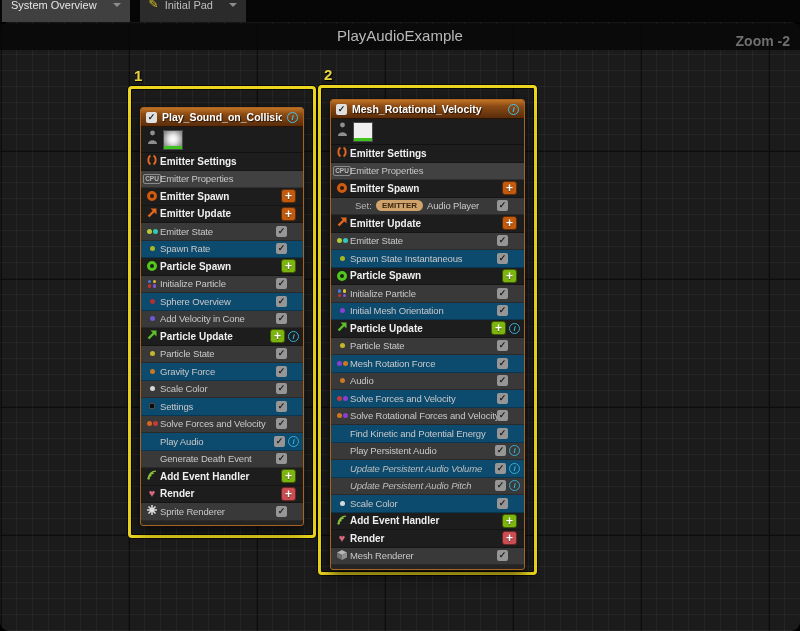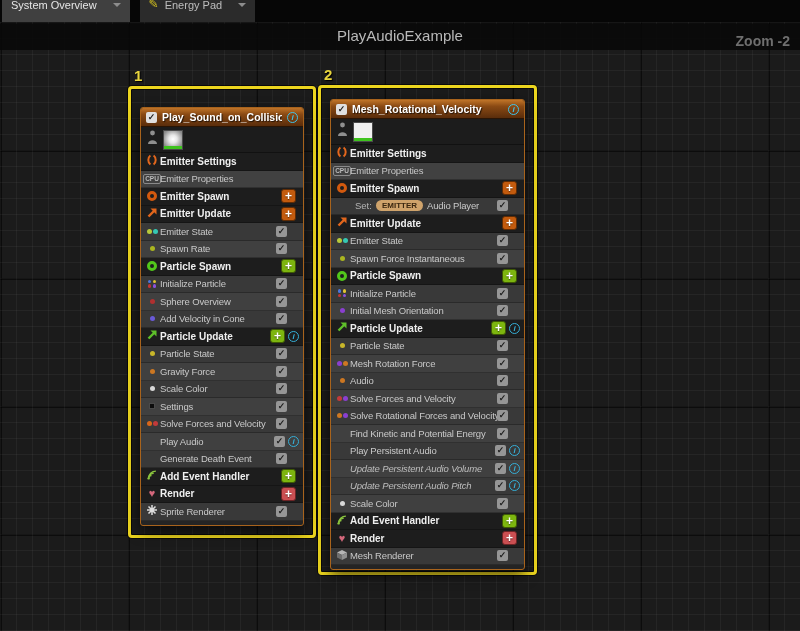--- a/index.html
+++ b/index.html
@@ -16,21 +16,21 @@
     border-right:4px solid transparent; border-top:4px solid #8d8d8d; margin-left:16px; }
   .pencil { color:#d6c31f; font-size:12px; margin-right:6px; transform:translateY(-1px); }
 
   
   .canvas { position:relative; width:800px; height:609px; background-color:#1b1b1b;
     background-image:
       linear-gradient(rgba(255,255,255,.045) 1px, transparent 1px),
       linear-gradient(90deg, rgba(255,255,255,.045) 1px, transparent 1px),
       linear-gradient(rgba(0,0,0,.55) 2px, transparent 2px),
       linear-gradient(90deg, rgba(0,0,0,.55) 2px, transparent 2px);
-    background-size:16px 16px,16px 16px,128px 128px,128px 128px; }
+    background-size:16px 16px,16px 16px,128px 128px,128px 128px;border-radius:9px; }
   .titlestrip { position:absolute; top:2px; left:0; right:0; height:26px;
     background:rgba(8,8,8,.88); }
   .graph-title { position:absolute; top:5px; left:0; width:100%; text-align:center;
     font-size:15px; color:#b9b9b9; }
   .zoom-label { position:absolute; top:11px; right:10px; font-size:14px;
     font-weight:bold; color:#6f6f6f;text-align:right; }
   .watermark { position:absolute; right:12px; bottom:2px; font-size:52px;
     font-weight:bold; color:#3e3e3e; letter-spacing:2px; }
 
   
@@ -61,21 +61,21 @@
   .thumb { width:20px; height:20px; border:1px solid #4a4a4a; position:relative; }
   .thumb .greenbar { position:absolute; left:0; right:0; bottom:0; height:3px; background:#3ec31e; }
   .thumb.sphere { background:radial-gradient(circle at 50% 45%, #fff 0%, #e8e8e8 30%, #909090 75%, #7a7a7a 100%); }
   .thumb.flat { background:#f0f0f0; }
 
   .row { height:17.5px; display:flex; align-items:center; padding:0 4px 0 3px;
     border-bottom:1px solid rgba(0,0,0,.25); }
   .row.group { background:#1d1d1d; }
   .row.props { background:#414141; }
   .row.item.alt0 { background:#393939; }
-  .row.item.alt1 { background:#404040; }
+  .row.item.alt1 { background:#0c4a6e; }
   .icon-slot { width:16px; display:flex; align-items:center; justify-content:center; flex-shrink:0; }
   .row .label { flex:1; font-size:9.5px; letter-spacing:-0.15px; color:#c9c9c9;
     white-space:nowrap; overflow:hidden; }
   .row.group .label { font-size:10px; font-weight:bold; color:#efefef; letter-spacing:0; }
   .row .label.italic { font-style:italic; color:#bdbdbd; }
   .row.props .label { color:#c6c6c6; }
 
   .checkbox { width:11px; height:11px; background:#969696; border-radius:2px;
     font-size:9px; line-height:11px; text-align:center; color:#1d1d1d; font-weight:bold;
     margin-right:12px; flex-shrink:0; }
@@ -108,21 +108,21 @@
 </head>
 <body>
 
 <div class="tabbar">
   <div class="tab active">
     <span>System Overview</span>
     <span class="caret"></span>
   </div>
   <div class="tab inactive">
     <span class="pencil">✎</span>
-    <span>Energy Pad</span>
+    <span>Initial Pad</span>
     <span class="caret"></span>
   </div>
 </div>
 
 <div class="canvas">
   <div class="titlestrip"></div>
   <div class="graph-title">PlayAudioExample</div>
   <div class="zoom-label">Zoom -2</div>
 
   <div class="selbox" id="selbox1">
@@ -401,21 +401,21 @@
           </span>
           <span class="label">Emitter State</span>
           <span class="checkbox">✓</span>
         </div>
         <div class="row item alt1">
           <span class="icon-slot">
             <span class="dotpair">
               <span class="dot" style="background: rgb(170, 181, 32);"></span>
             </span>
           </span>
-          <span class="label">Spawn Force Instantaneous</span>
+          <span class="label">Spawn State Instantaneous</span>
           <span class="checkbox">✓</span>
         </div>
         <div class="row group">
           <span class="icon-slot">
             <span class="ring" style="border-color: rgb(82, 199, 27);"></span>
           </span>
           <span class="label">Particle Spawn</span>
           <span class="plusbtn plus-green">+</span>
         </div>
         <div class="row item alt0">

